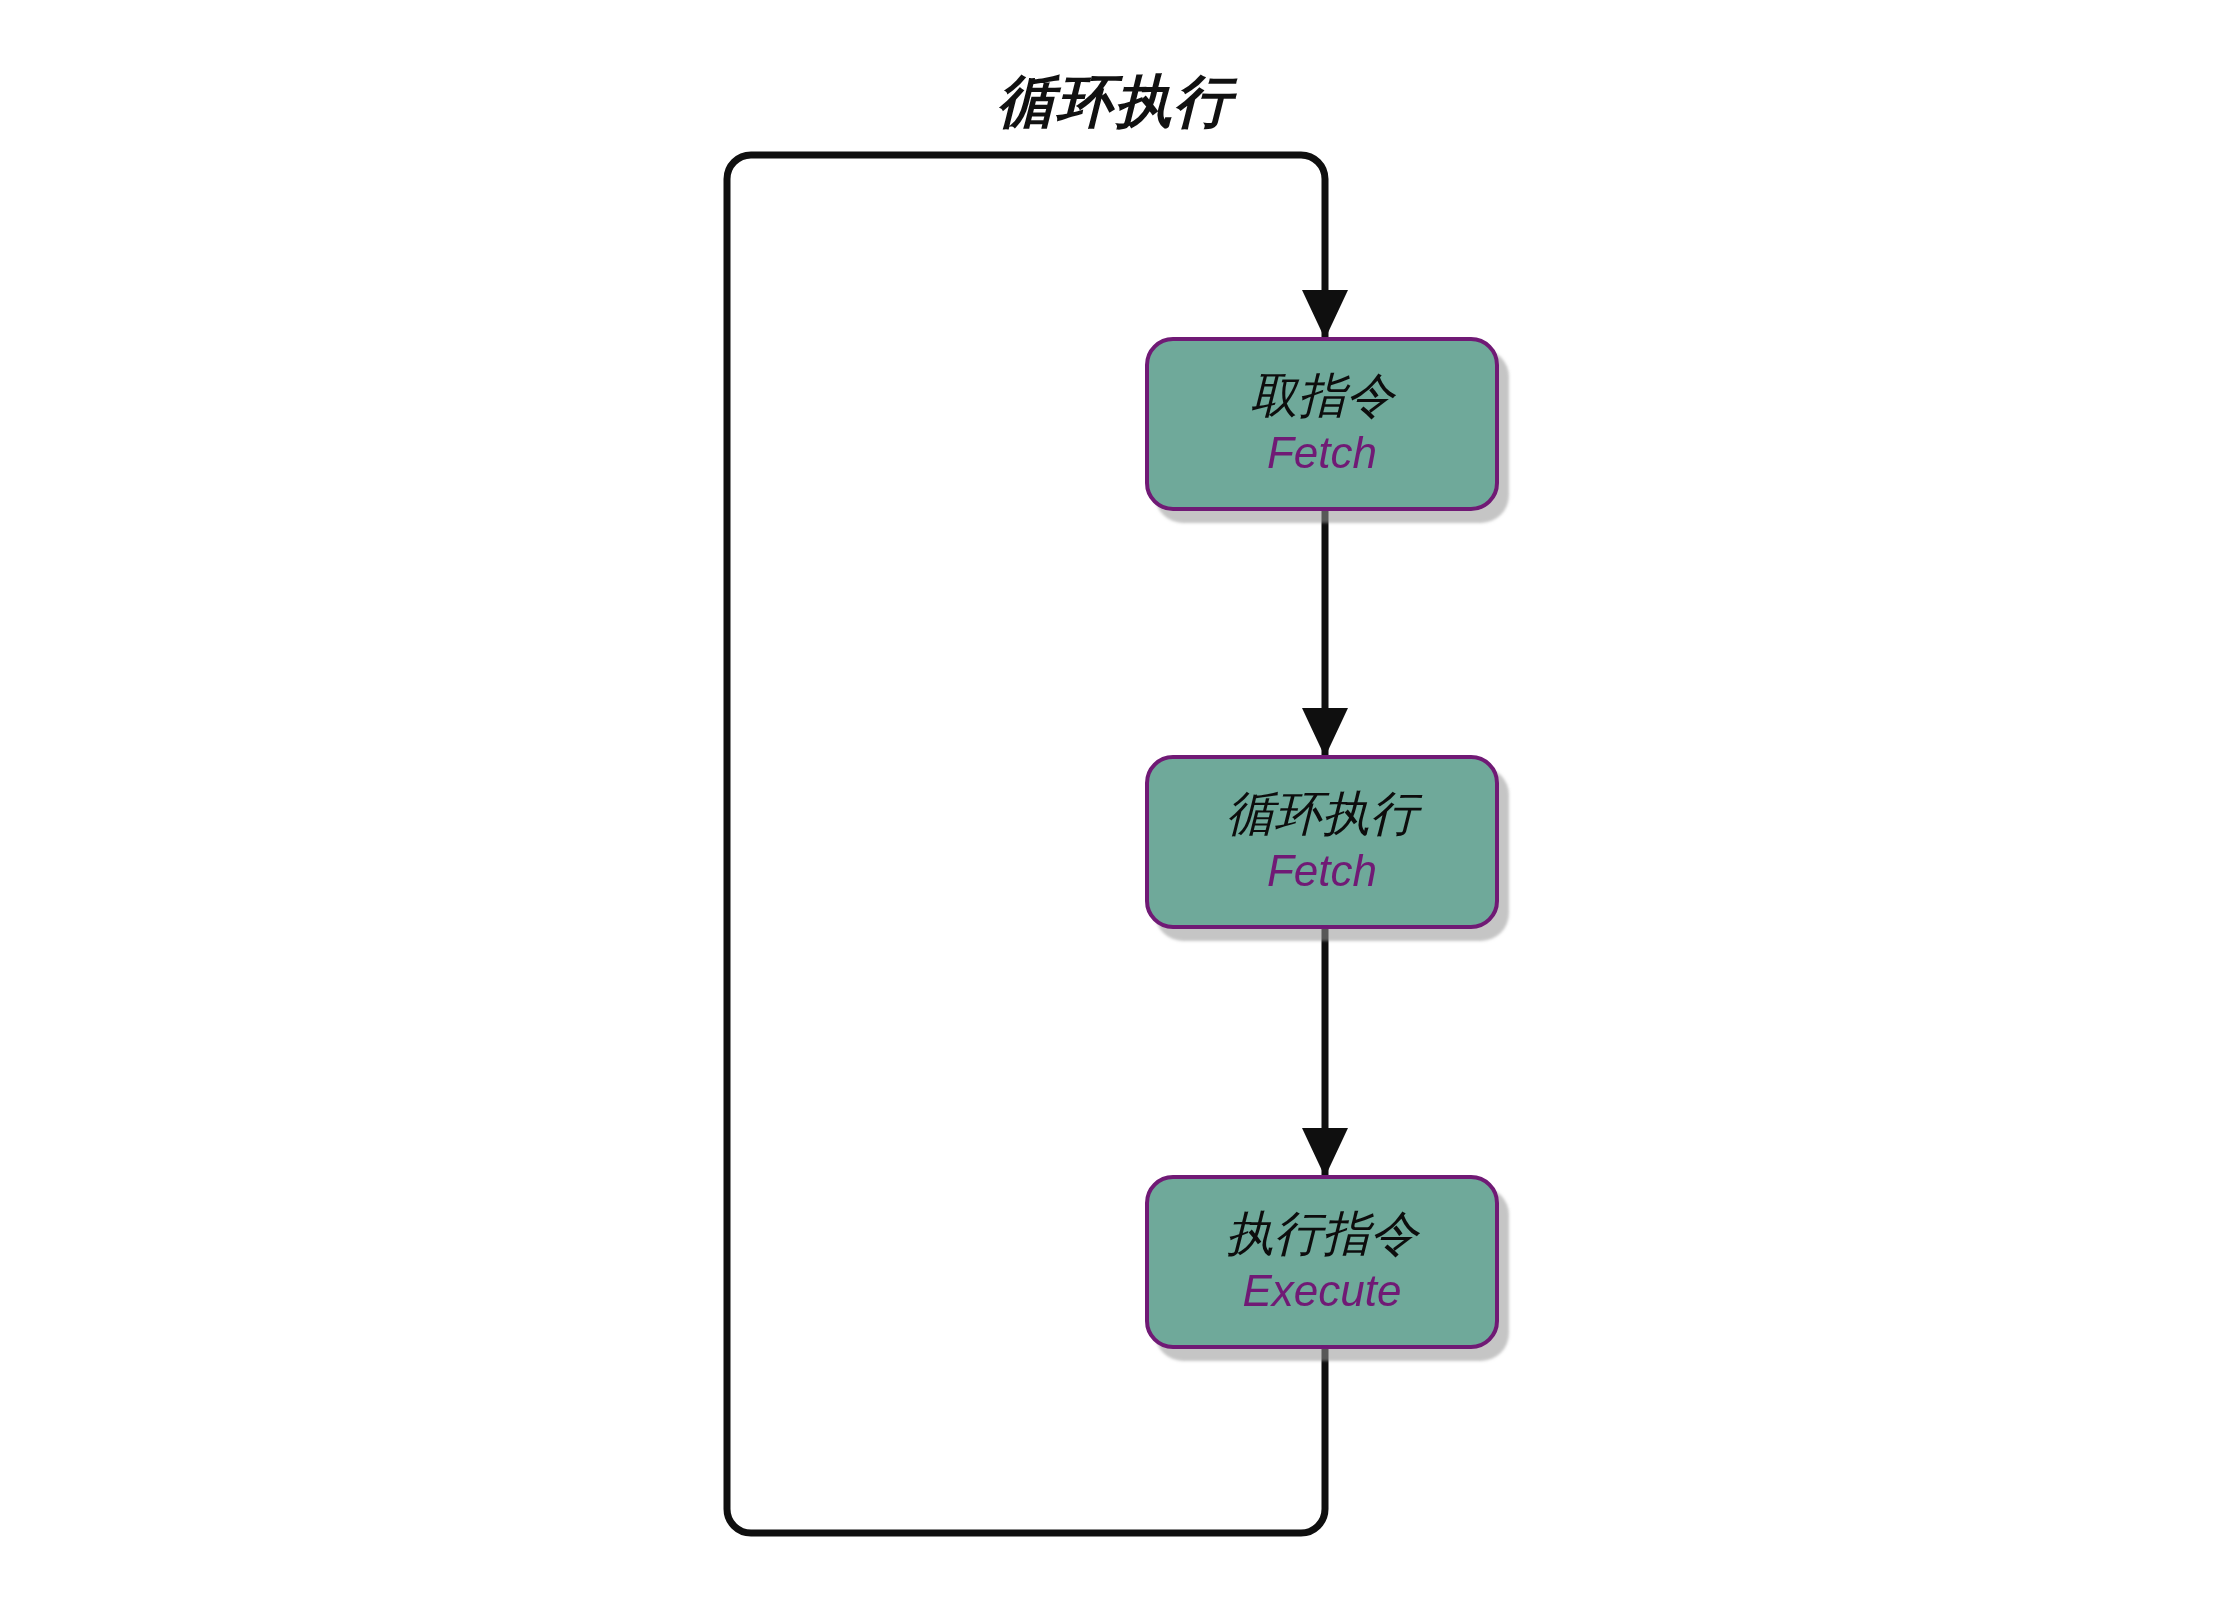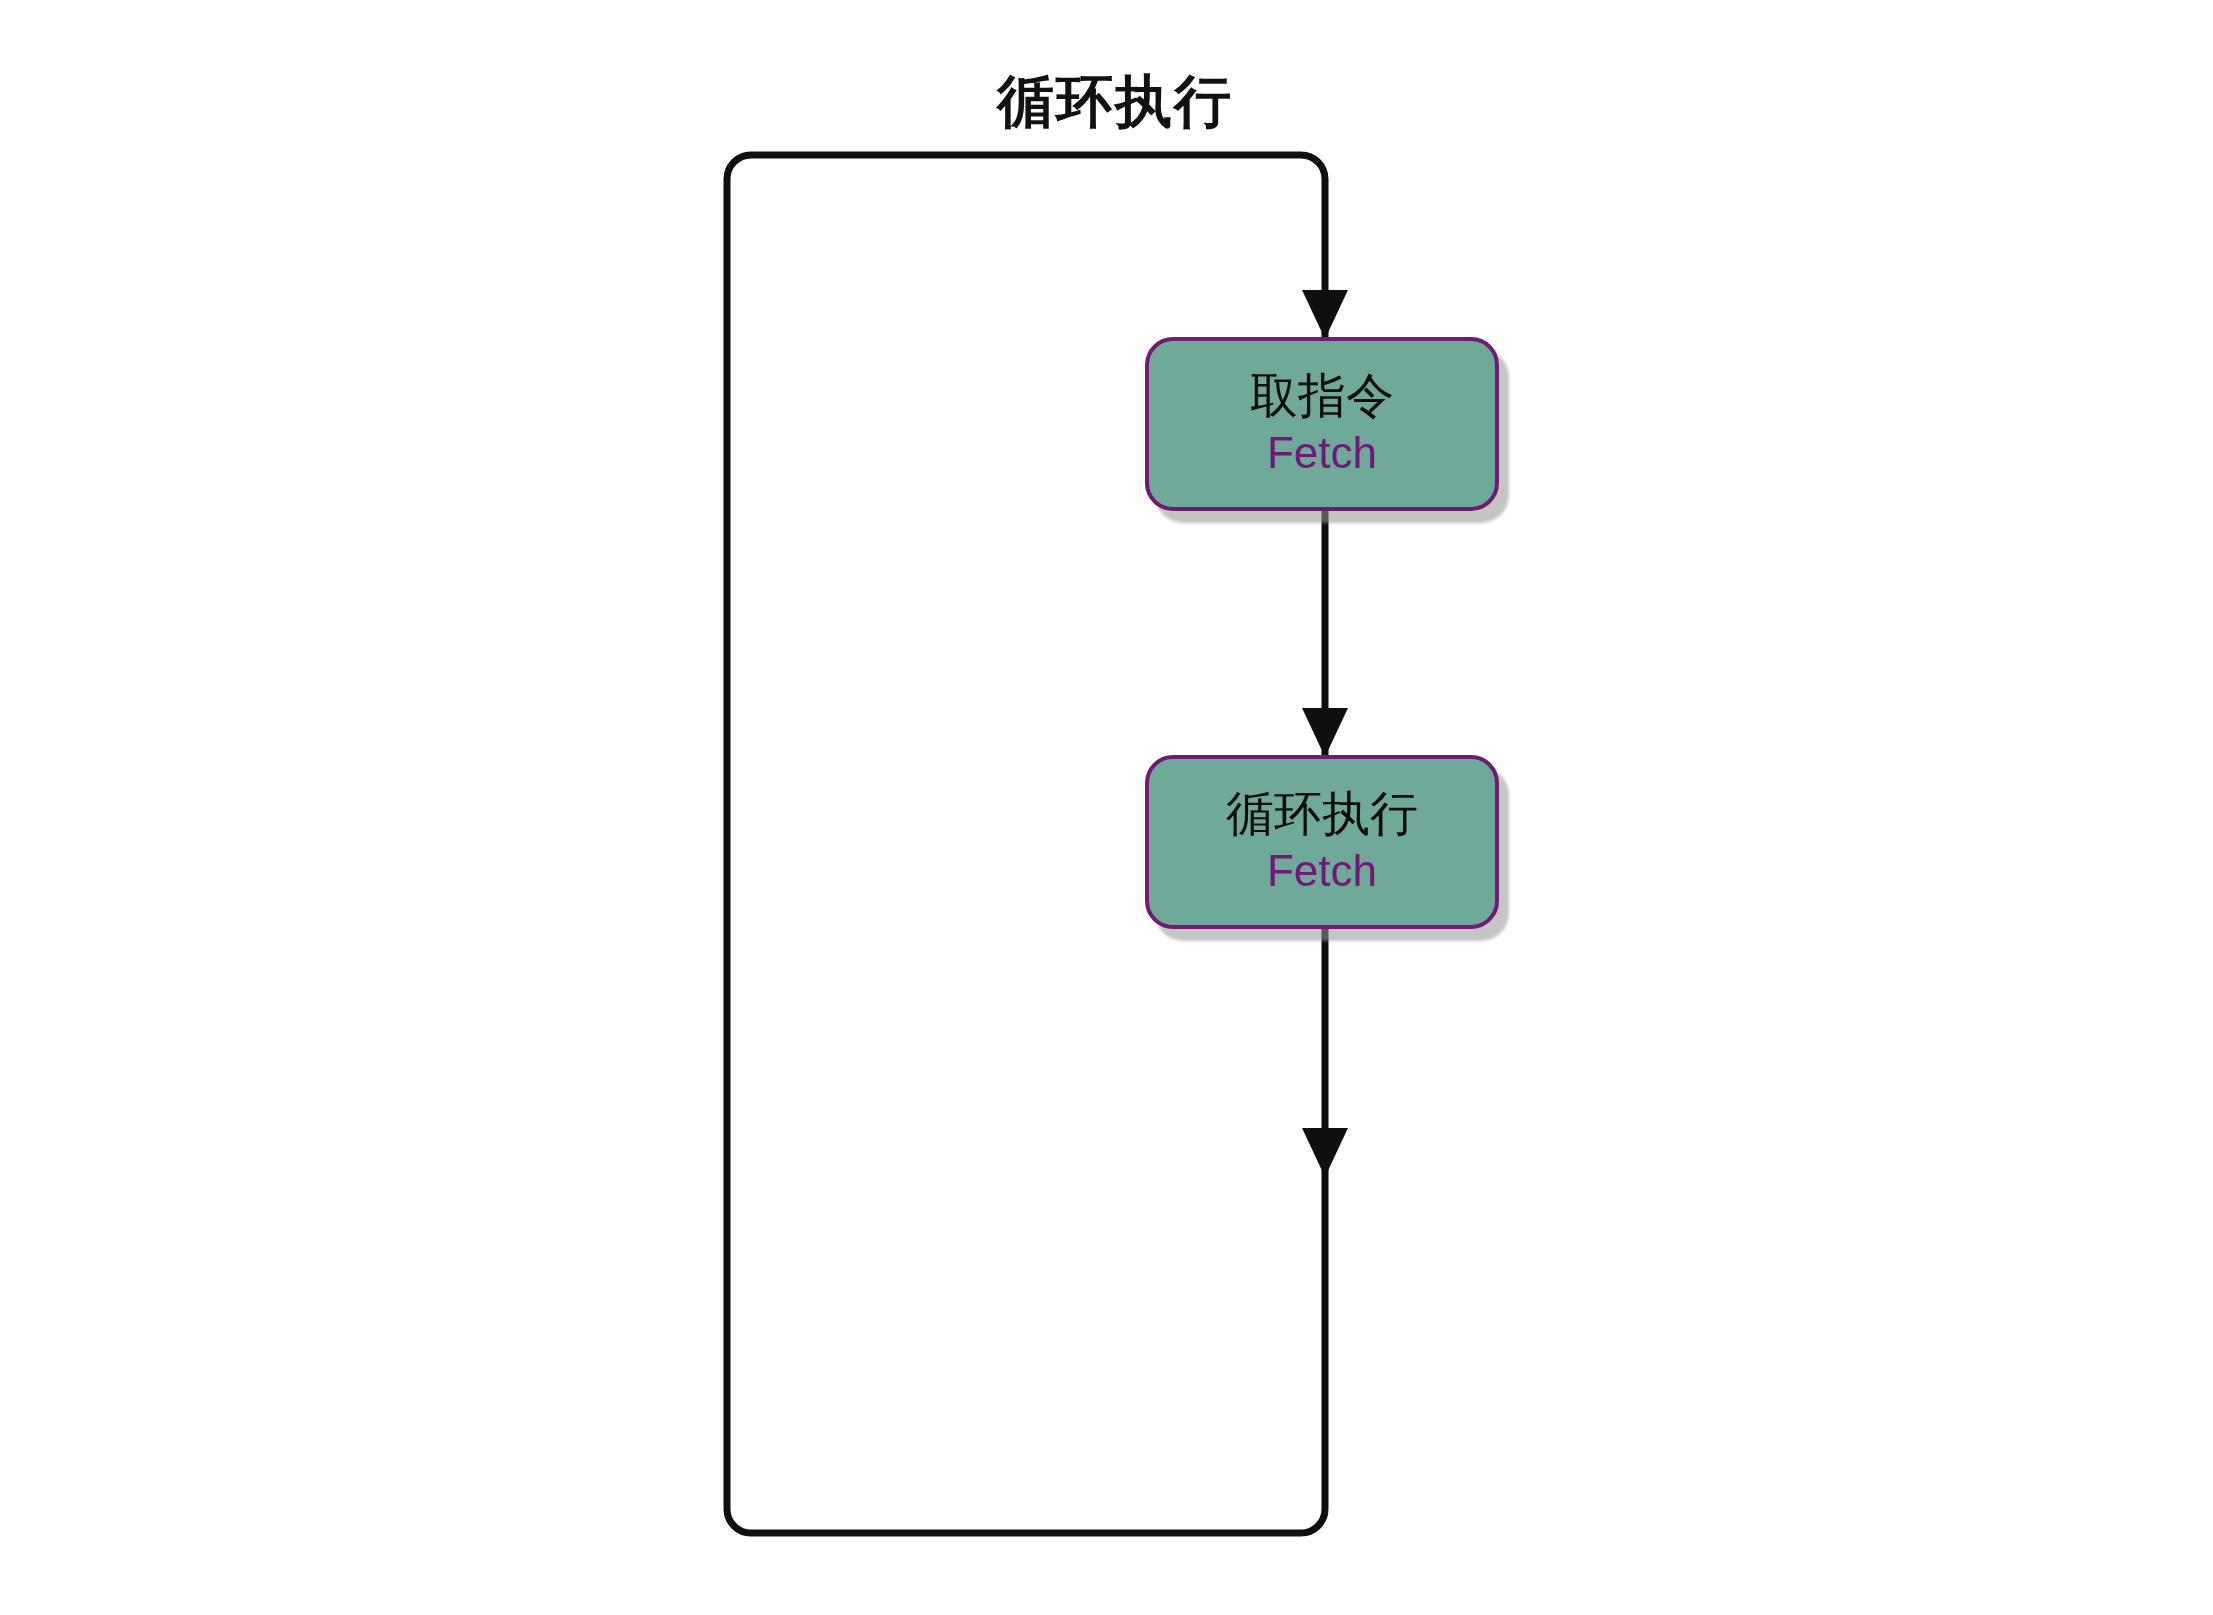--- a/index.html
+++ b/index.html
@@ -7,20 +7,21 @@
     padding: 0;
     background: #ffffff;
     font-family: "Liberation Sans", "DejaVu Sans", sans-serif;
   }
   #stage {
     position: relative;
     width: 2213px;
     height: 1615px;
     background: #ffffff;
     overflow: hidden;
+    font-style: italic;
   }
   #diagram-title {
     position: absolute;
     left: 815px;
     top: 64px;
     width: 600px;
     text-align: center;
     font-size: 57px;
     font-weight: 600;
     color: #111111;
@@ -84,14 +85,18 @@
   <div class="node" id="node-fetch">
     <span class="node-label-zh">取指令</span>
     <span class="node-label-en">Fetch</span>
   </div>
 
   <div class="node" id="node-decode">
     <span class="node-label-zh">循环执行</span>
     <span class="node-label-en">Fetch</span>
   </div>
 
+  <div class="node" id="node-execute">
+    <span class="node-label-zh">执行指令</span>
+    <span class="node-label-en">Execute</span>
+  </div>
 
 </div>
 
 </body></html>

